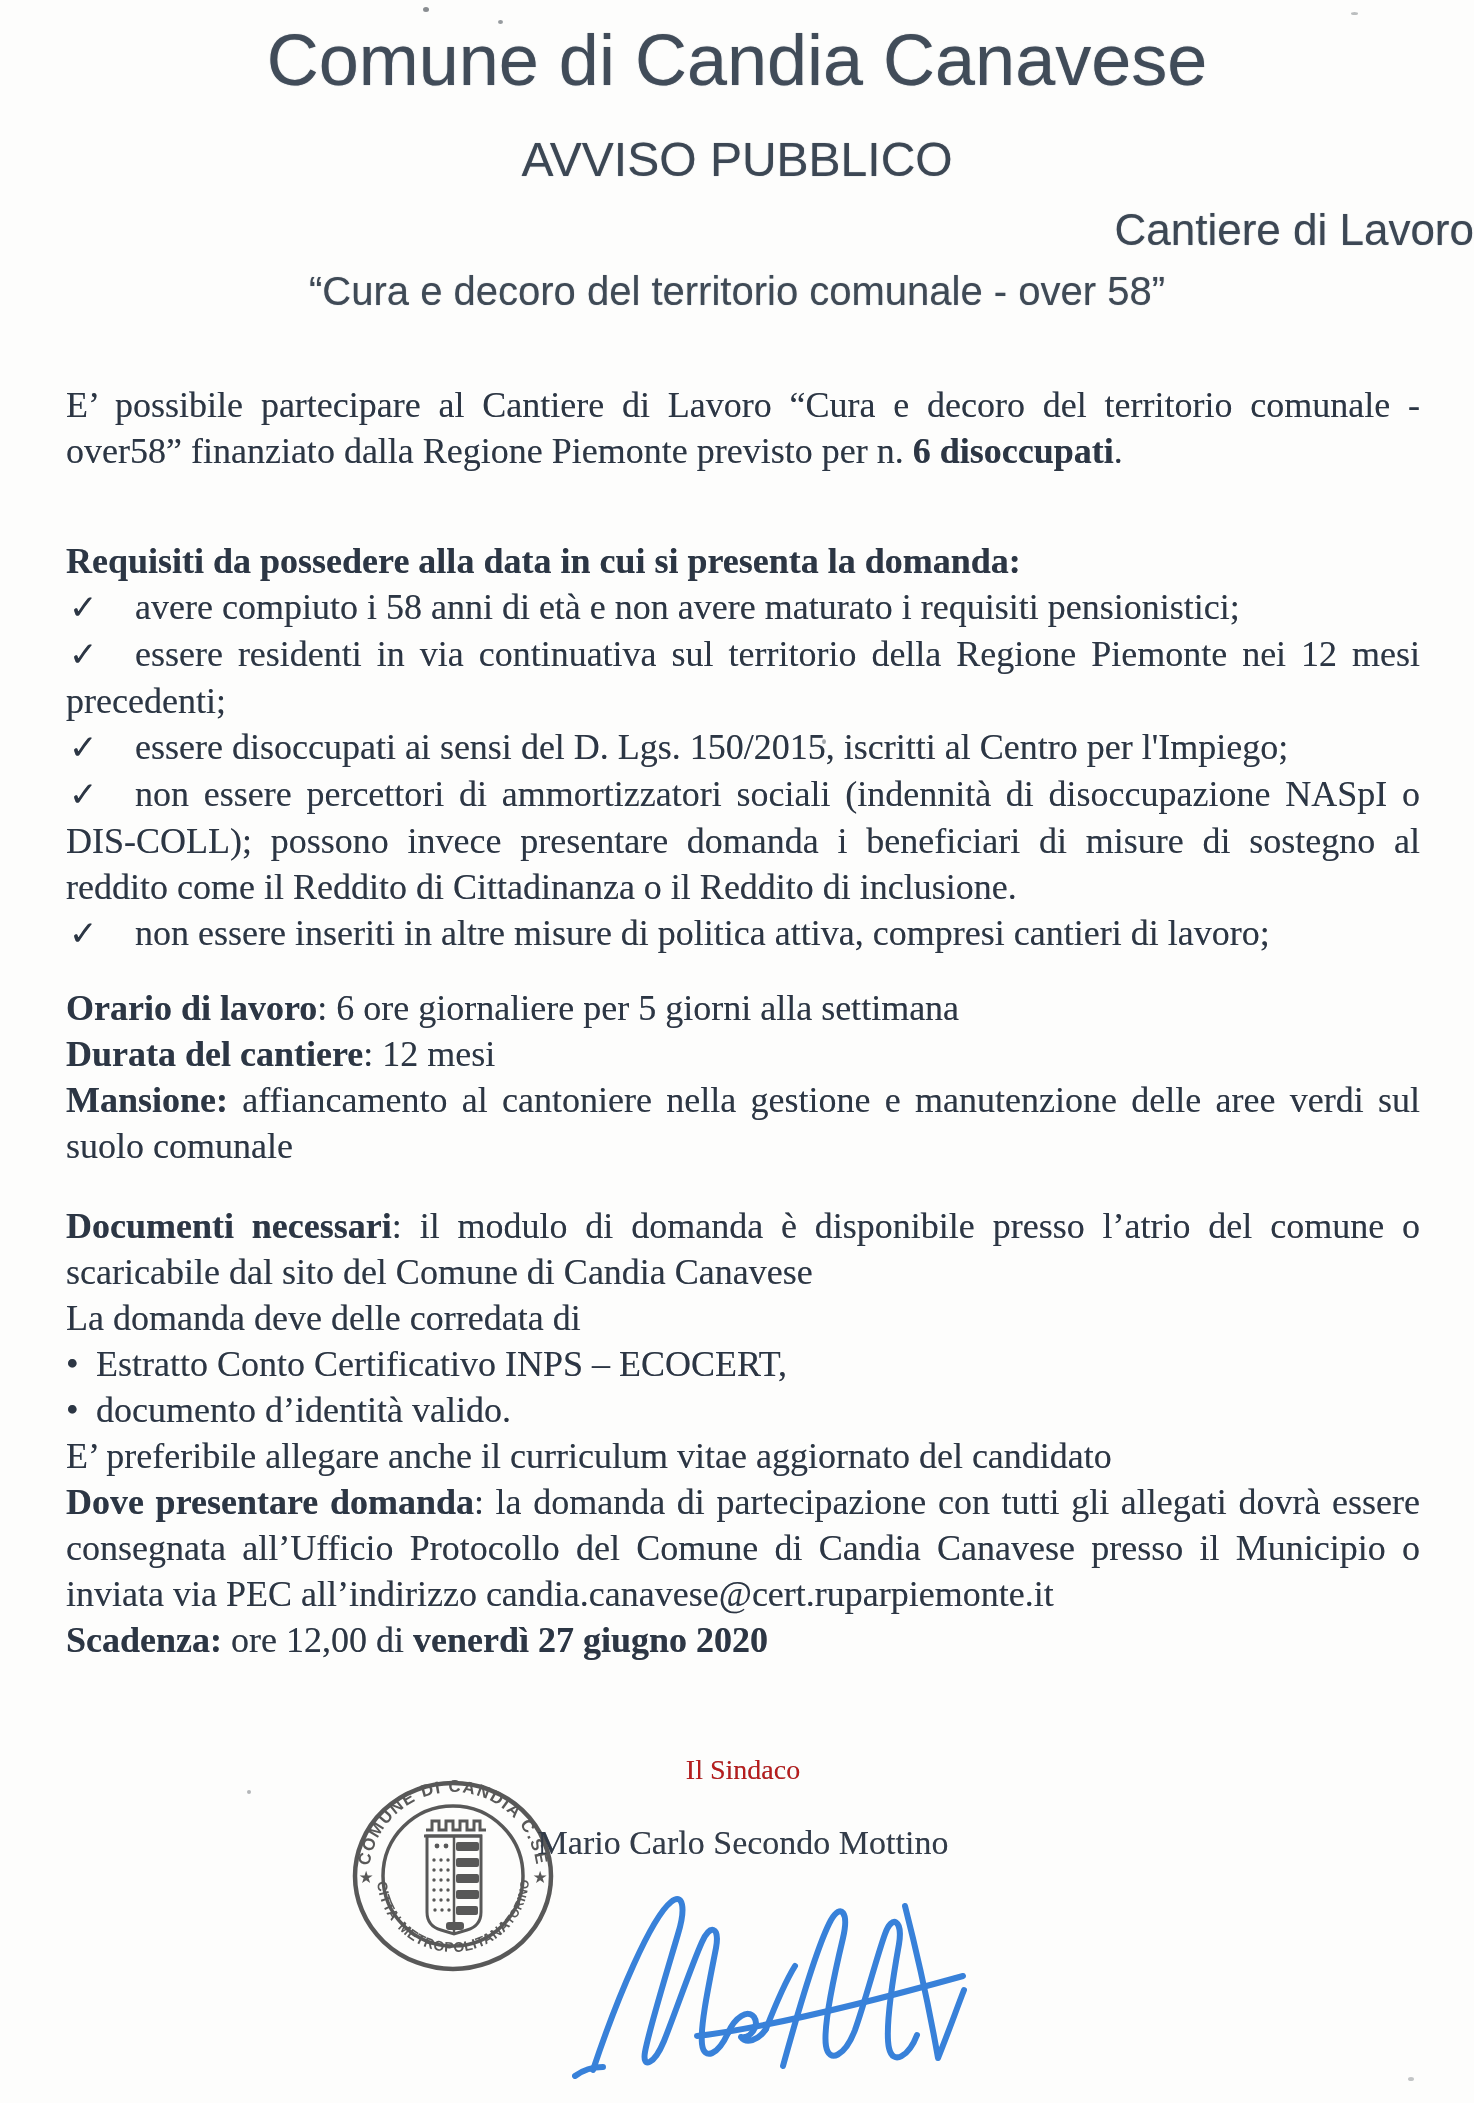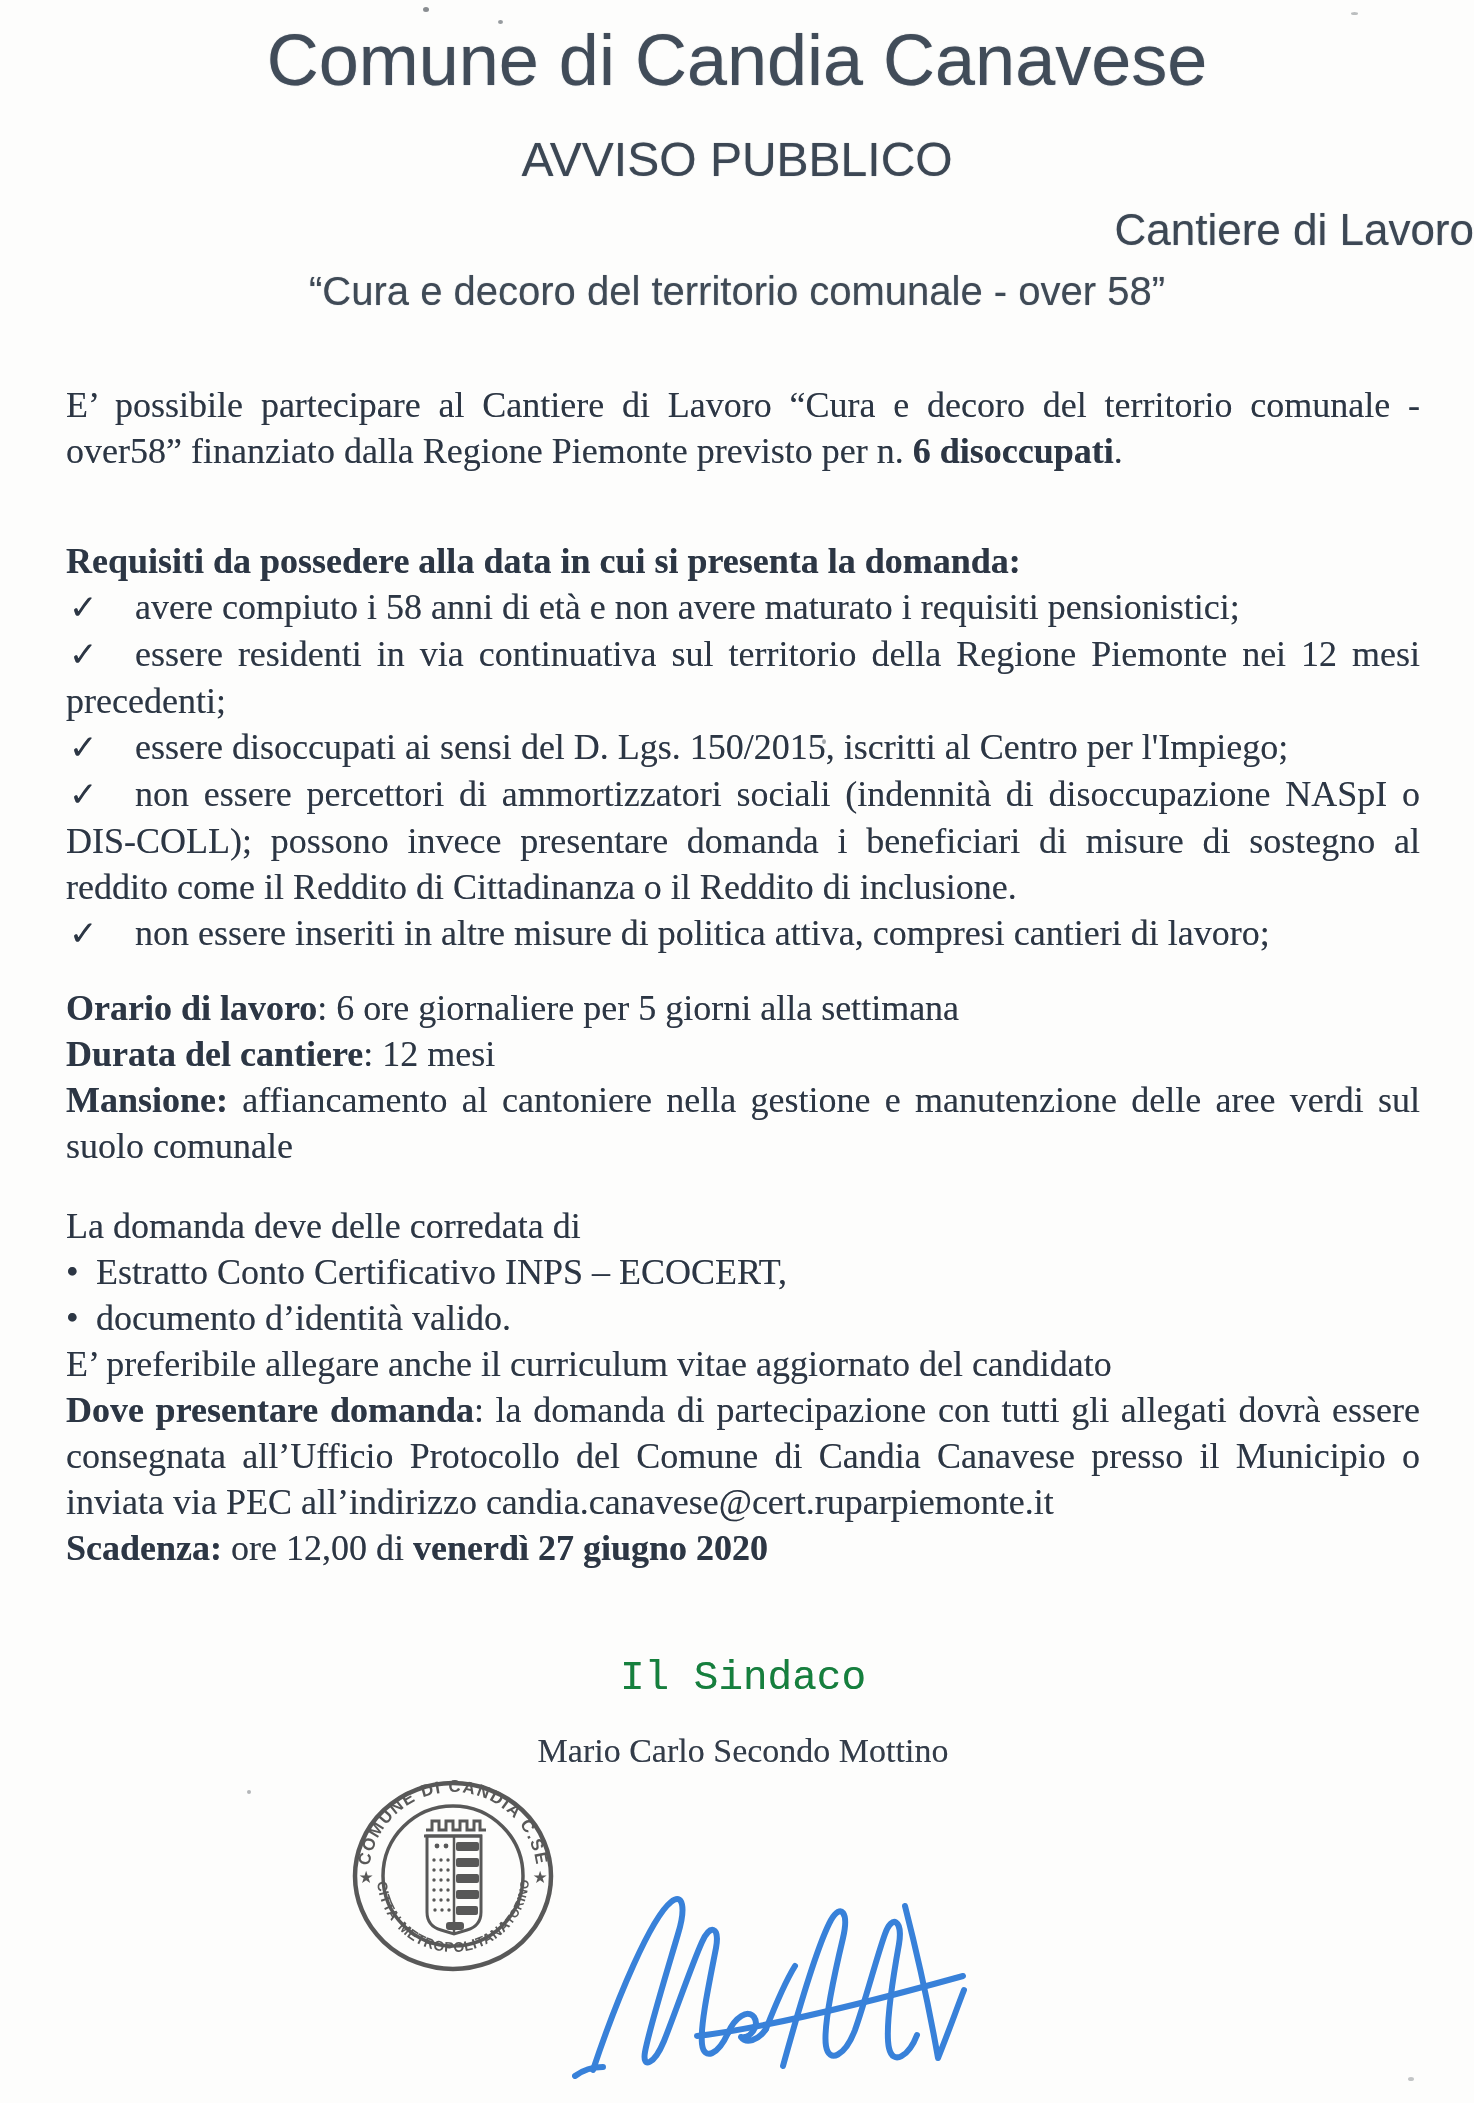--- a/index.html
+++ b/index.html
@@ -78,24 +78,23 @@
   }
   
   .footer {
     position: relative;
     margin-top: 84px;
     text-align: center;
     z-index: 2;
   }
   .footer p { margin: 0; }
   .signer-title {
-    font-size: 41px;
+    font-size: 28px;
     line-height: 46px;
-    color: #15803d;
-    font-family: Liberation Mono, monospace;
+    color: #b91c1c;
   }
   .signer-name {
     margin-top: 26px !important;
     font-size: 34px;
     line-height: 48px;
     color: #333c49;
   }
   .seal-svg {
     position: absolute;
     left: 350px;
@@ -155,20 +154,21 @@
       <p><span class="check">✓</span><span>non essere inseriti in altre misure di politica attiva, compresi cantieri di lavoro;</span></p>
     </div>
 
     <div class="details">
       <p><b>Orario di lavoro</b><span>: 6 ore giornaliere per 5 giorni alla settimana</span></p>
       <p><b>Durata del cantiere</b><span>: 12 mesi</span></p>
       <p><b>Mansione:</b><span> affiancamento al cantoniere nella gestione e manutenzione delle aree verdi sul suolo comunale</span></p>
     </div>
 
     <div class="docs">
+      <p><b>Documenti necessari</b><span>: il modulo di domanda è disponibile presso l’atrio del comune o scaricabile dal sito del Comune di Candia Canavese</span></p>
       <p>La domanda deve delle corredata di</p>
       <p><span class="bullet">•</span><span>Estratto Conto Certificativo INPS – ECOCERT,</span></p>
       <p><span class="bullet">•</span><span>documento d’identità valido.</span></p>
       <p>E’ preferibile allegare anche il curriculum vitae aggiornato del candidato</p>
       <p><b>Dove presentare domanda</b><span>: la domanda di partecipazione con tutti gli allegati dovrà essere consegnata all’Ufficio Protocollo del Comune di Candia Canavese presso il Municipio o inviata via PEC all’indirizzo candia.canavese@cert.ruparpiemonte.it</span></p>
       <p><b>Scadenza:</b><span> ore 12,00 di </span><b>venerdì 27 giugno 2020</b></p>
     </div>
 
     <div class="footer">
       <p class="signer-title">Il Sindaco</p>

